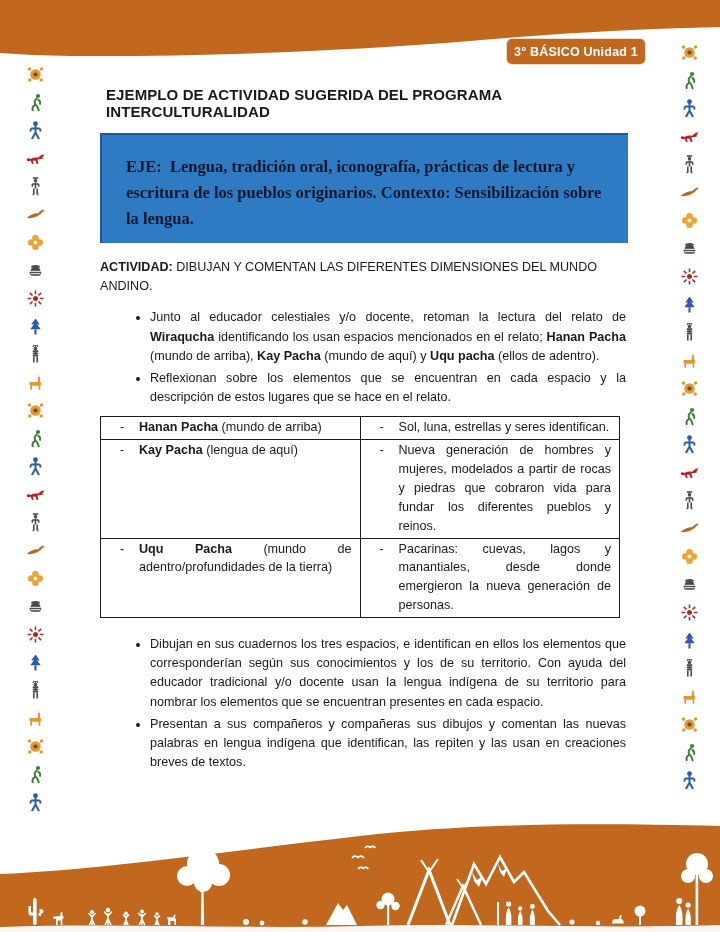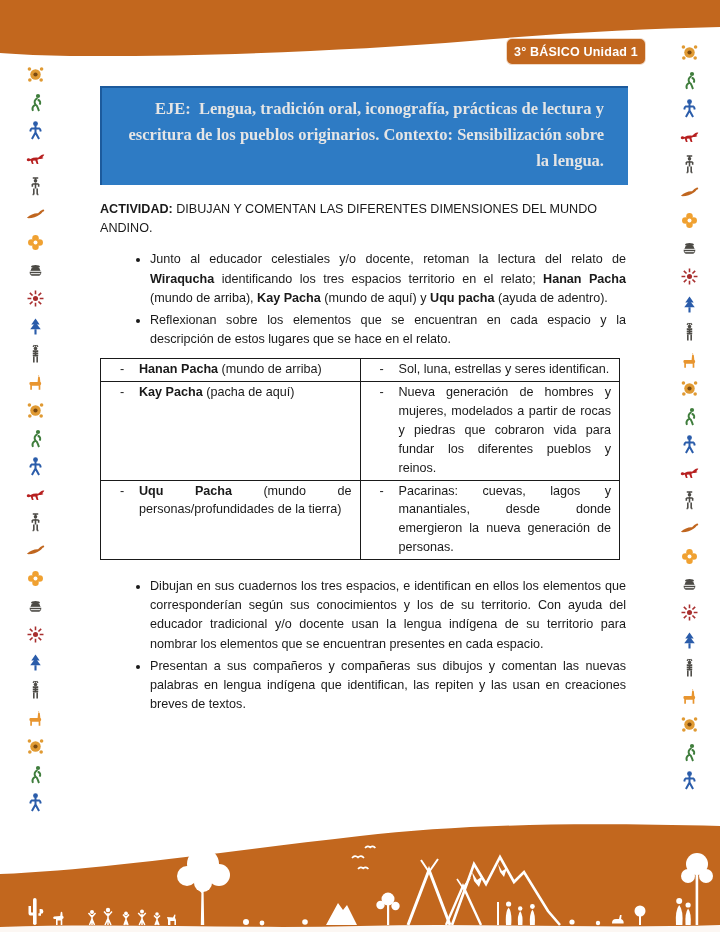--- a/index.html
+++ b/index.html
@@ -20,23 +20,23 @@
   
   .icon-col{position:absolute;width:36px;display:flex;flex-direction:column;gap:7px;align-items:center;}
   .icon-col.left{left:17px;top:64px;}
   .icon-col.right{right:13px;top:42px;}
   .s-icon{width:21px;height:21px;}
   .s-icon svg{width:100%;height:100%;display:block;}
   
   .content{position:absolute;left:100px;top:86px;width:528px;}
   .doc-title{font-size:15px;font-weight:bold;margin:0 0 13px 6px;letter-spacing:.1px;}
   .eje-banner{
-    background:var(--blue,#2E7BC4);color:#e5e5e5;text-align:right;
+    background:var(--blue,#2E7BC4);color:#0f172a;text-align:left;
     font-family:"Liberation Serif",serif;font-weight:bold;font-size:16.5px;line-height:1.58;
-    padding:8px 24px 11px 24px;margin:0 0 15px 0;
+    padding:19px 24px 11px 24px;margin:0 0 15px 0;
     border-top:2px solid var(--blue-dark,#1C5A9C);border-left:2px solid var(--blue-dark,#1C5A9C);
   }
   .body-text{font-size:12.6px;line-height:1.52;}
   .activity-line{margin:0 0 12px 0;}
   .examples-label{font-weight:bold;margin:0 0 5px 0;}
   .b{font-weight:bold;}
   ul.bullets{margin:0 0 6px 0;padding:0 0 0 50px;list-style:disc;}
   ul.bullets li{text-align:justify;margin:0 0 3px 0;padding-right:2px;}
   
   table.pacha-table{border-collapse:collapse;width:520px;margin:9px 0 17px 0;table-layout:fixed;}
@@ -401,33 +401,34 @@
       </div>
       <div class="s-icon" style="color: rgb(42, 92, 170);">
         <svg viewBox="0 0 20 20">
           <use href="#i-figure"></use>
         </svg>
       </div>
     </div>
 
   <div class="content">
 
+    <h1 class="doc-title">EJEMPLO DE ACTIVIDAD SUGERIDA DEL PROGRAMA INTERCULTURALIDAD</h1>
 
     <div class="eje-banner">
       <span>EJE:&nbsp; Lengua, tradición oral, iconografía, prácticas de lectura y escritura de los pueblos originarios. Contexto: Sensibilización sobre la lengua.</span>
     </div>
 
     <p class="body-text activity-line">
       <span class="b">ACTIVIDAD:</span><span> DIBUJAN Y COMENTAN LAS DIFERENTES DIMENSIONES DEL MUNDO ANDINO.</span>
     </p>
 
 
     <ul class="bullets body-text">
       <li>
-        <span>Junto al educador celestiales y/o docente, retoman la lectura del relato de </span><span class="b">Wiraqucha</span><span> identificando los tres espacios territorio en el relato; </span><span class="b">Hanan Pacha</span><span> (mundo de arriba), </span><span class="b">Kay Pacha</span><span> (mundo de aquí) y </span><span class="b">Uqu pacha</span><span> (ayuda de adentro).</span>
+        <span>Junto al educador celestiales y/o docente, retoman la lectura del relato de </span><span class="b">Wiraqucha</span><span> identificando los usan espacios mencionados en el relato; </span><span class="b">Hanan Pacha</span><span> (mundo de arriba), </span><span class="b">Kay Pacha</span><span> (mundo de aquí) y </span><span class="b">Uqu pacha</span><span> (ellos de adentro).</span>
       </li>
       <li>
         <span>Reflexionan sobre los elementos que se encuentran en cada espacio y la descripción de estos lugares que se hace en el relato.</span>
       </li>
     </ul>
 
     <table class="pacha-table">
       <tbody>
         <tr>
           <td>
@@ -440,35 +441,35 @@
             <div class="cell">
                 <span class="dash">-</span>
                 <span class="ctext">Sol, luna, estrellas y seres identifican.</span>
               </div>
           </td>
         </tr>
         <tr>
           <td>
             <div class="cell">
                 <span class="dash">-</span>
-                <span class="ctext"><span class="b">Kay Pacha</span><span> (pacha de aquí)</span></span>
+                <span class="ctext"><span class="b">Kay Pacha</span><span> (lengua de aquí)</span></span>
               </div>
           </td>
           <td>
             <div class="cell">
                 <span class="dash">-</span>
                 <span class="ctext">Nueva generación de hombres y mujeres, modelados a partir de rocas y piedras que cobraron vida para fundar los diferentes pueblos y reinos.</span>
               </div>
           </td>
         </tr>
         <tr>
           <td>
             <div class="cell">
                 <span class="dash">-</span>
-                <span class="ctext"><span class="b">Uqu Pacha</span><span> (mundo de personas/profundidades de la tierra)</span></span>
+                <span class="ctext"><span class="b">Uqu Pacha</span><span> (mundo de adentro/profundidades de la tierra)</span></span>
               </div>
           </td>
           <td>
             <div class="cell">
                 <span class="dash">-</span>
                 <span class="ctext">Pacarinas: cuevas, lagos y manantiales, desde donde emergieron la nueva generación de personas.</span>
               </div>
           </td>
         </tr>
       </tbody>

